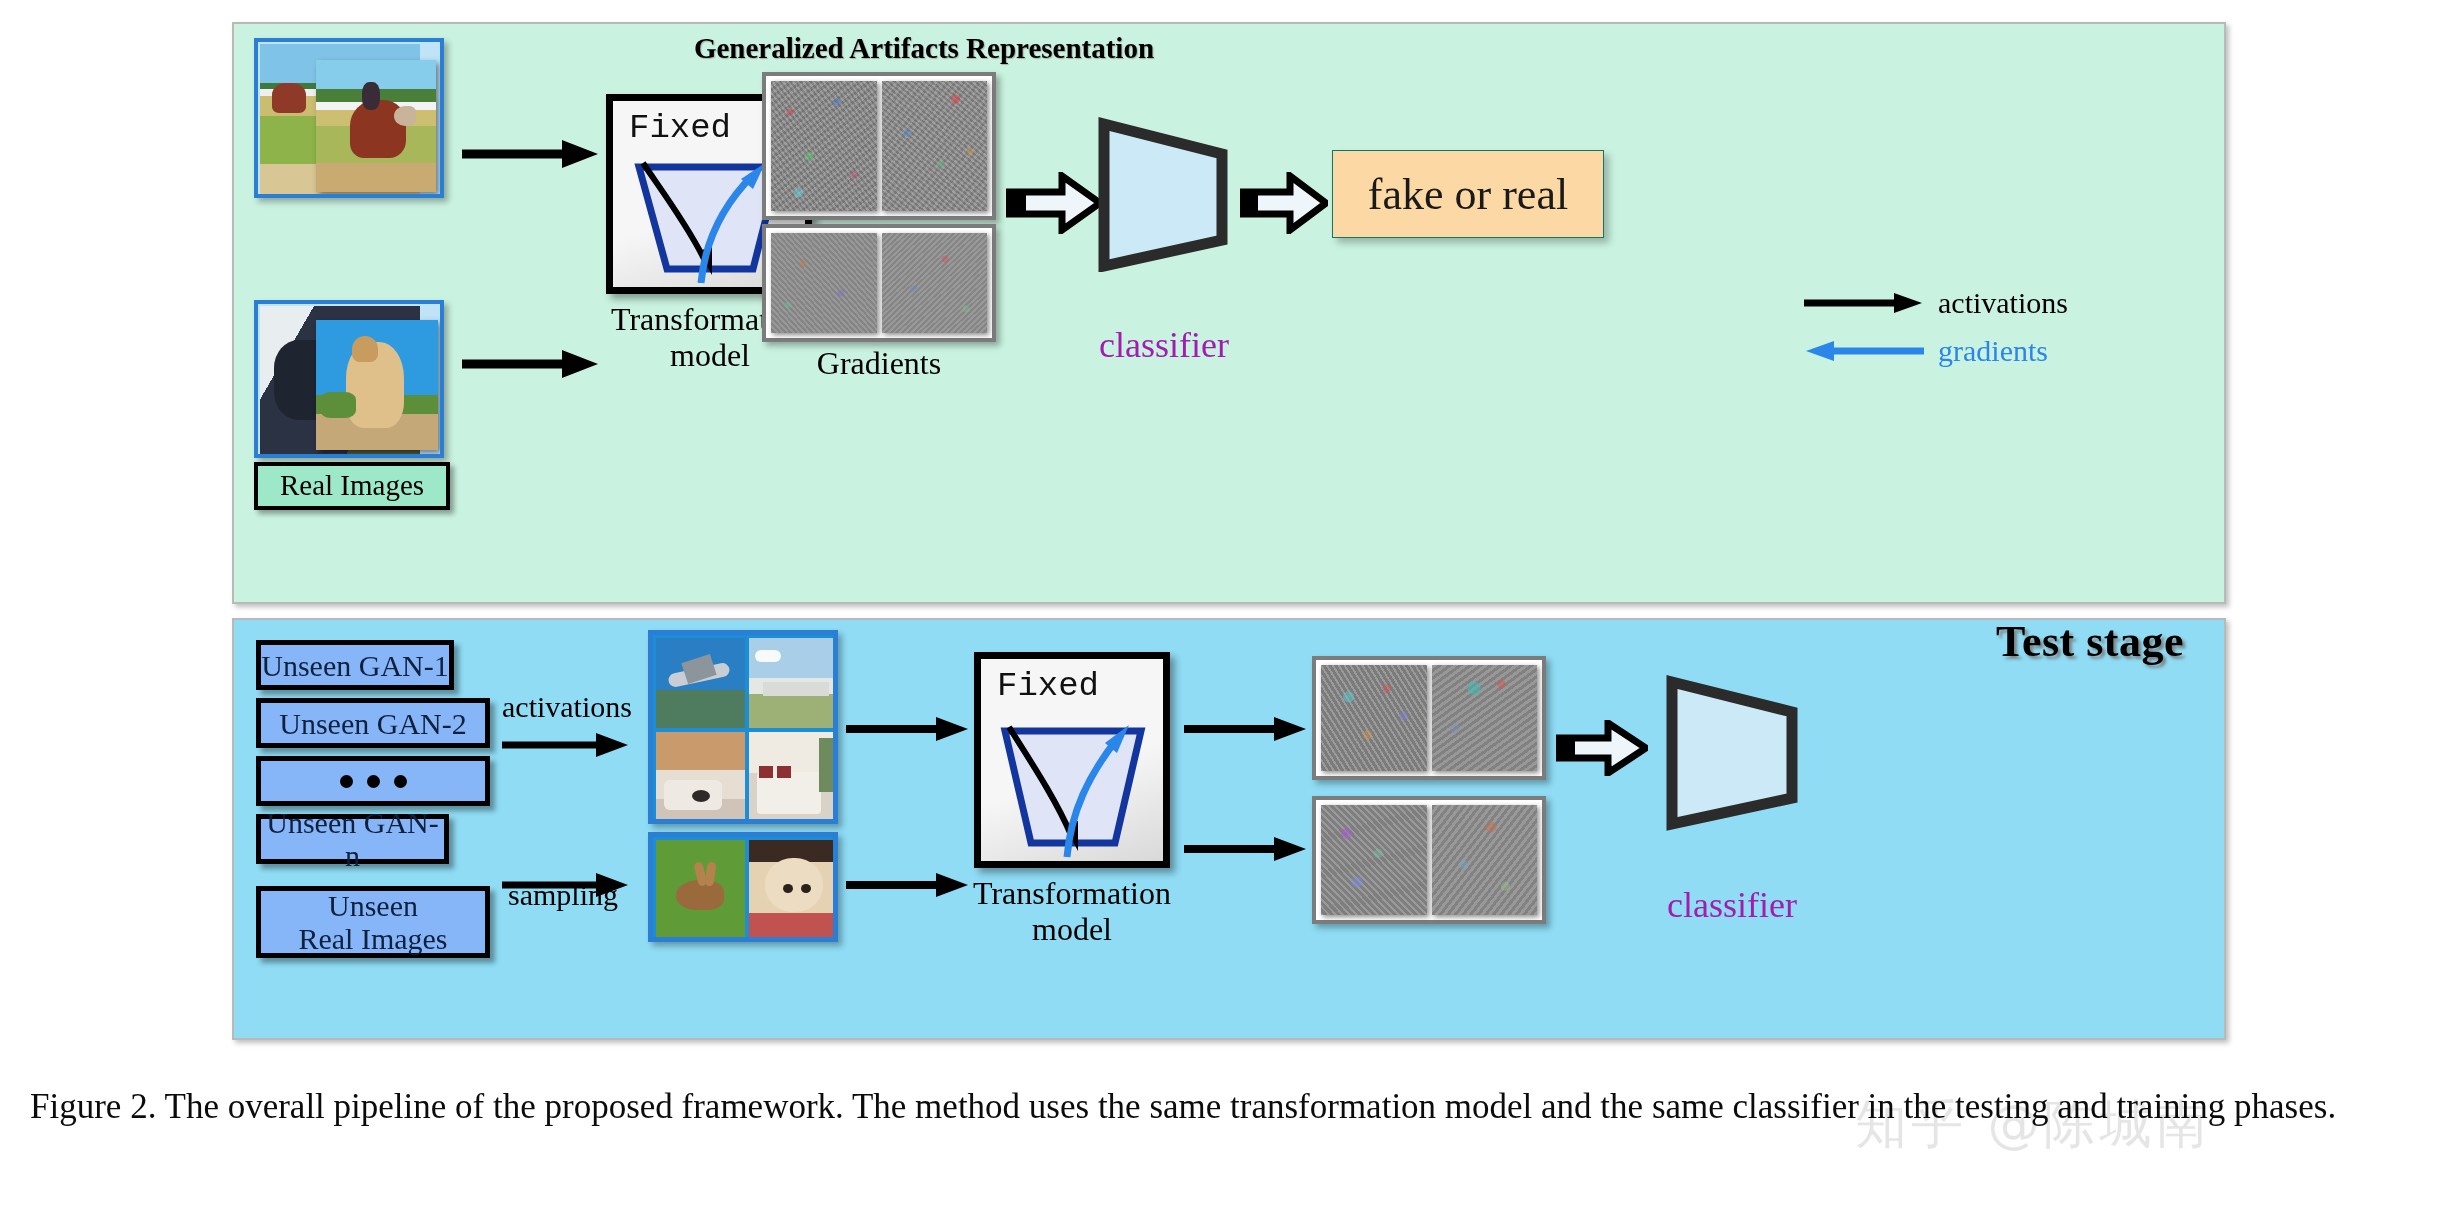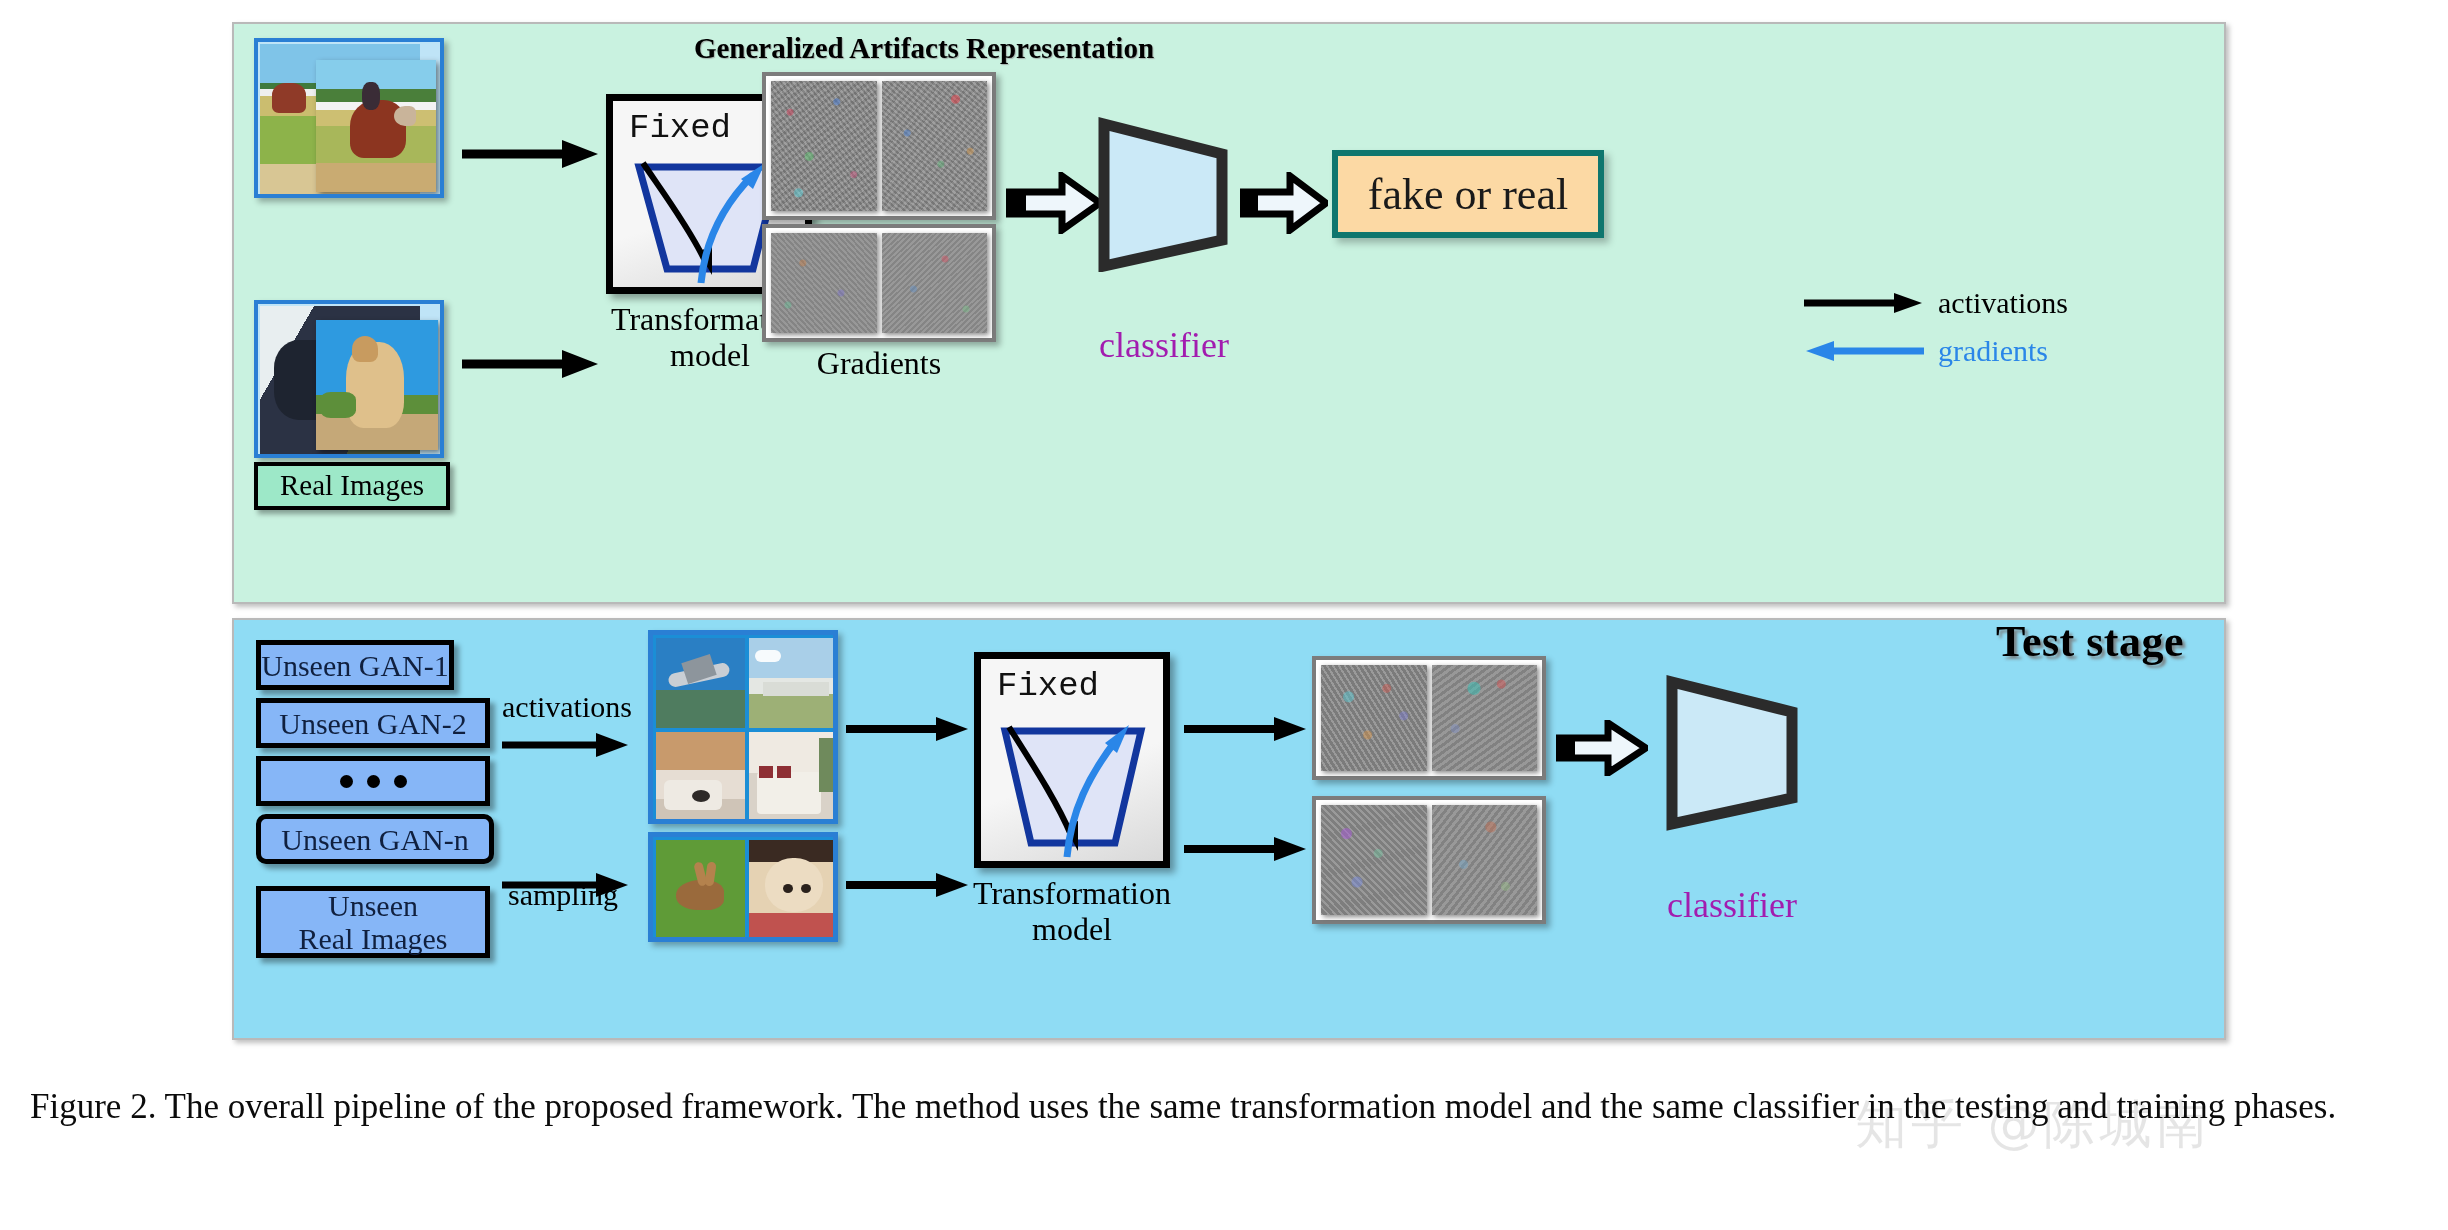--- a/index.html
+++ b/index.html
@@ -99,21 +99,21 @@
   .classifier-wrap { position: absolute; }
   .classifier-label {
     position: absolute; width: 100%; text-align: center;
     font-size: 36px; color: #a21caf; margin-top: 48px;
   }
 
   
   .result-box {
     position: absolute;
     background: #fcd9a4;
-    border: 6px solid #0f766e;
+    border: 1px solid #0f766e;
     box-shadow: 5px 5px 7px rgba(0,0,0,0.25);
     display: flex; align-items: center; justify-content: center;
     font-size: 44px; color: #1a1a1a;
   }
 
   
   .gan-box {
     position: absolute;
     background: #86b6f7;
     border: 5px solid #000;
@@ -307,21 +307,21 @@
 
     <div class="gan-box" style="left:22px; top:20px; width:198px; height:50px;">
       <span>Unseen GAN-1</span>
     </div>
     <div class="gan-box" style="left:22px; top:78px; width:234px; height:50px;">
       <span>Unseen GAN-2</span>
     </div>
     <div class="gan-box" style="left:22px; top:136px; width:234px; height:50px;">
       <span class="dots"><i></i><i></i><i></i></span>
     </div>
-    <div class="gan-box" style="left:22px; top:194px; width:238px; height:50px;border-radius:10px;">
+    <div class="gan-box" style="left:22px; top:194px; width:193px; height:50px;">
       <span>Unseen GAN-n</span>
     </div>
     <div class="gan-box" style="left:22px; top:266px; width:234px; height:72px;">
       <span>Unseen
 Real Images</span>
     </div>
 
     <div class="proc-label" style="left:268px; top:70px;">activations</div>
     <svg class="thin-arrow" style="left:268px; top:108px;" width="128" height="34" viewBox="0 0 128 34">
       <line x1="0" y1="17" x2="98" y2="17" stroke="#000" stroke-width="7"></line>

